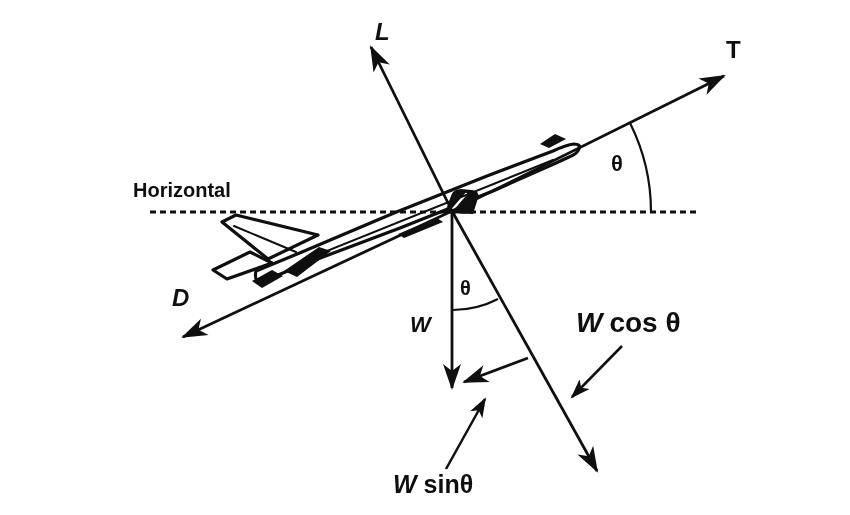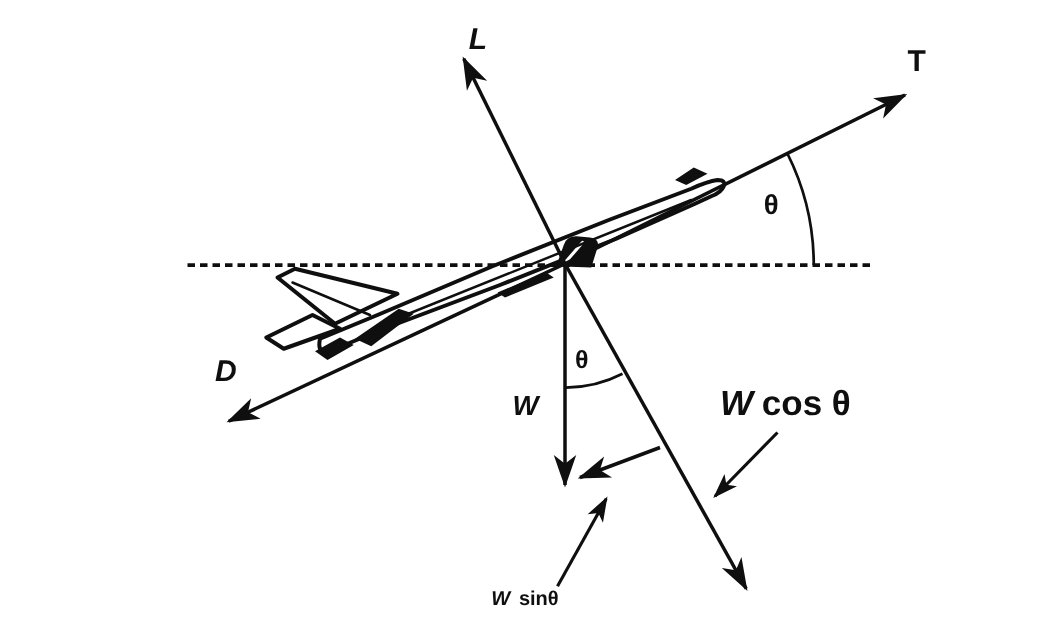--- a/index.html
+++ b/index.html
@@ -54,34 +54,35 @@
       <line x1="452" y1="211" x2="183" y2="337" marker-end="url(#ah)"></line>
       <line x1="452" y1="211" x2="452" y2="388" marker-end="url(#ah)"></line>
       <line x1="528" y1="358" x2="464" y2="382" marker-end="url(#ah)"></line>
       <line x1="446" y1="469" x2="485" y2="399" stroke-width="2.5" marker-end="url(#ahs)"></line>
       <line x1="622" y1="346" x2="572" y2="397" stroke-width="2.5" marker-end="url(#ahs)"></line>
       <path stroke-width="2.2" d="M 630 123 A 199 199 0 0 1 651 212"></path>
       <path stroke-width="2.2" d="M 452 310 A 99 99 0 0 0 498 299"></path>
     </g>
   </svg>
 
+  <div class="lbl" style="left:133px;top:180px;font-size:20px">Horizontal</div>
 
   <div class="lbl it" style="left:375px;top:20px;font-size:24px">L</div>
 
   <div class="lbl" style="left:726px;top:38px;font-size:24px">T</div>
 
   <div class="lbl it" style="left:172px;top:286px;font-size:24px">D</div>
 
   <div class="lbl it" style="left:410px;top:314px;font-size:22px">W</div>
 
   <div class="lbl" style="left:611px;top:153px;font-size:22px">θ</div>
 
   <div class="lbl" style="left:460px;top:278px;font-size:20px">θ</div>
 
   <div class="lbl" style="left:576px;top:309px;font-size:28px">
     <span class="it">W</span><span class="gap7">cos θ</span>
   </div>
 
-  <div class="lbl" style="left:393px;top:472px;font-size:16px">
+  <div class="lbl" style="left:393px;top:472px;font-size:25px">
     <span class="it">W</span><span class="gap7">sinθ</span>
   </div>
 
 </div>
 
 </body></html>

